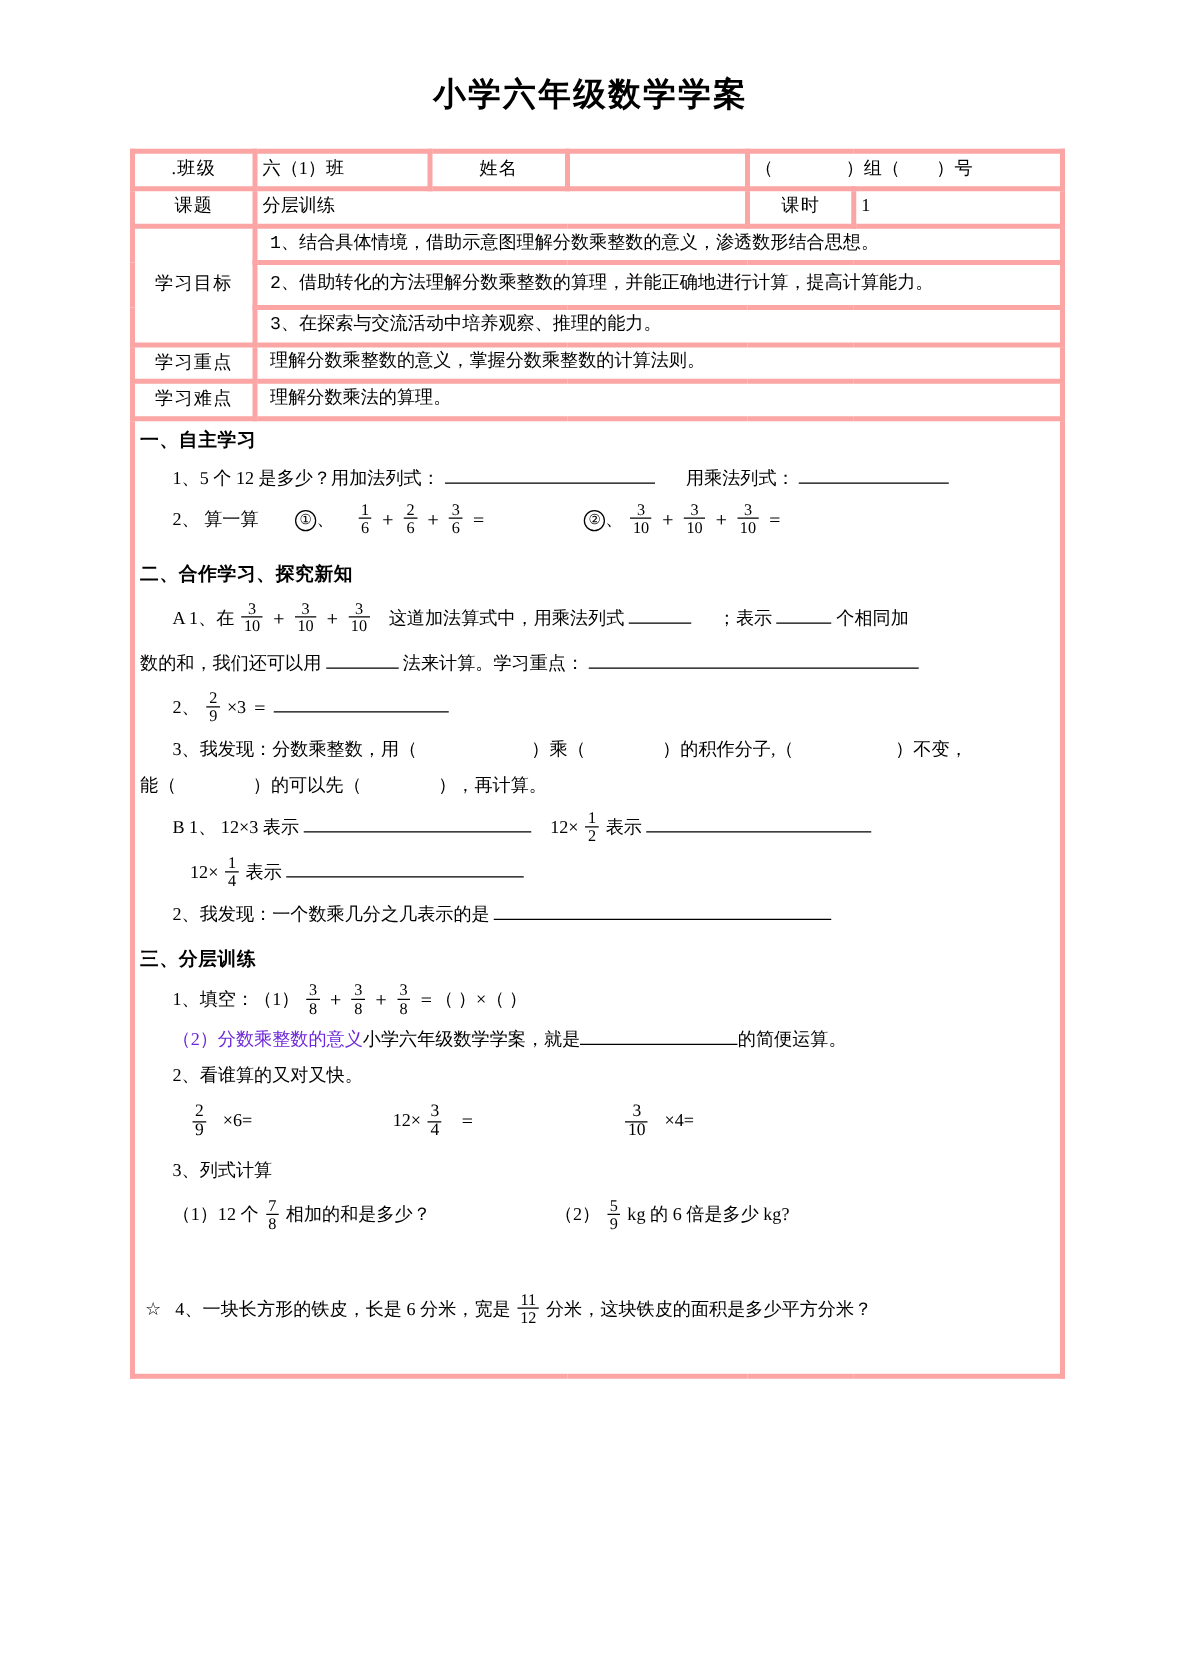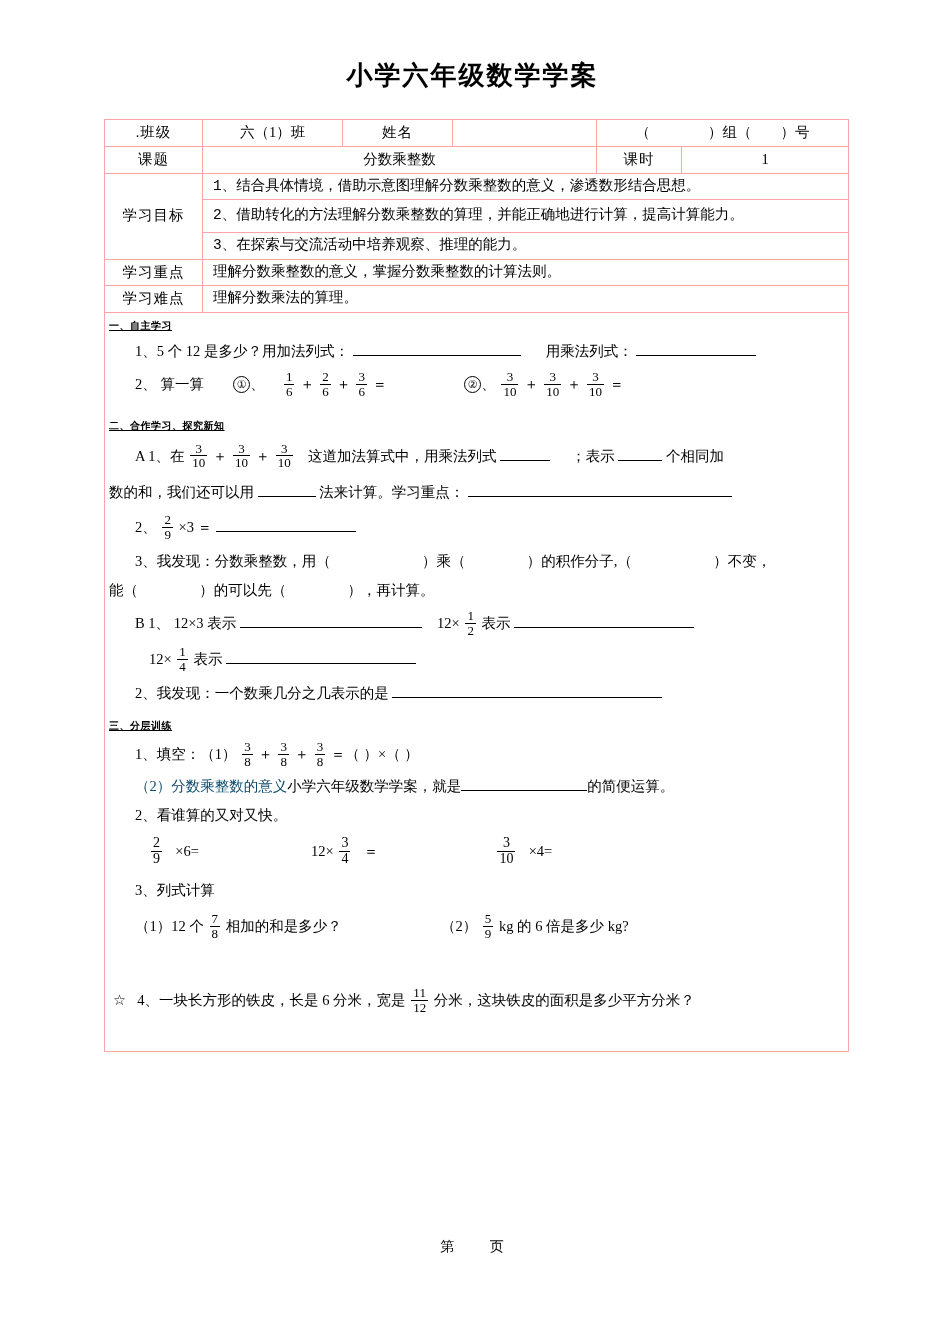--- a/index.html
+++ b/index.html
@@ -39,27 +39,27 @@
   
   .sheet {
     position: absolute;
     left: 104px;
     top: 119px;
     width: 744px;
     border-collapse: collapse;
     table-layout: fixed;
   }
   .sheet td {
-    border: 1px solid #fca5a5;
+    border: 4px solid #fca5a5;
     padding: 2px 4px;
     font-size: 14.5px;
     line-height: 1.5;
     vertical-align: middle;
   }
-  .sheet td.ctr { text-align: center; }
+  .sheet td.ctr { }
   .sheet td.lbl {
     text-align: center;
     white-space: nowrap;
     letter-spacing: 1px;
   }
   .sheet td.body-cell {
     text-align: left;
     padding-left: 10px;
     font-family: Liberation Mono, monospace;
   }
@@ -70,24 +70,23 @@
     vertical-align: top;
   }
   .free-inner {
     position: relative;
     width: 100%;
   }
 
   
   .sec-head {
     font-weight: bold;
-    font-size: 10px;
+    font-size: 15px;
     letter-spacing: 0.5px;
     margin: 5px 0 4px 4px;
-    text-decoration: underline;
   }
 
   
   .ln {
     font-size: 14.5px;
     line-height: 2.0;
     margin: 0 0 0 4px;
     white-space: nowrap;
   }
   .ln.indent { margin-left: 30px; }
@@ -117,21 +116,21 @@
     display: block;
     padding: 0 2px;
   }
   .frac .den {
     display: block;
     border-top: 1px solid #000;
     padding: 0 2px;
   }
   .frac.big { font-size: 14px; }
 
-  .red { color: #0c4a6e; }
+  .red { color: #6d28d9; }
 
   .circnum {
     display: inline-block;
     border: 1px solid #000;
     border-radius: 50%;
     width: 15px;
     height: 15px;
     line-height: 15px;
     text-align: center;
     font-size: 11px;
@@ -170,21 +169,21 @@
       <tr>
         <td class="lbl">.班级</td>
         <td class="ctr">六（1）班</td>
         <td class="lbl">姓名</td>
         <td class="ctr"></td>
         <td class="ctr" colspan="2">（　　　　）组（　　）号</td>
       </tr>
 
       <tr>
         <td class="lbl">课题</td>
-        <td class="ctr" colspan="3">分数乘整数</td>
+        <td class="ctr" colspan="3">分层训练</td>
         <td class="lbl">课时</td>
         <td class="ctr">1</td>
       </tr>
 
       <tr>
         <td class="lbl" rowspan="3">学习目标</td>
         <td class="body-cell" colspan="5">1、结合具体情境，借助示意图理解分数乘整数的意义，渗透数形结合思想。</td>
       </tr>
       <tr>
         <td class="body-cell" colspan="5" style="line-height:1.9">2、借助转化的方法理解分数乘整数的算理，并能正确地进行计算，提高计算能力。</td>
@@ -363,15 +362,14 @@
             </div>
 
             <div style="height:36px"></div>
 
           </div>
         </td>
       </tr>
     </tbody>
   </table>
 
-  <div class="footer">第　　  页</div>
 
 </div>
 
 </body></html>

